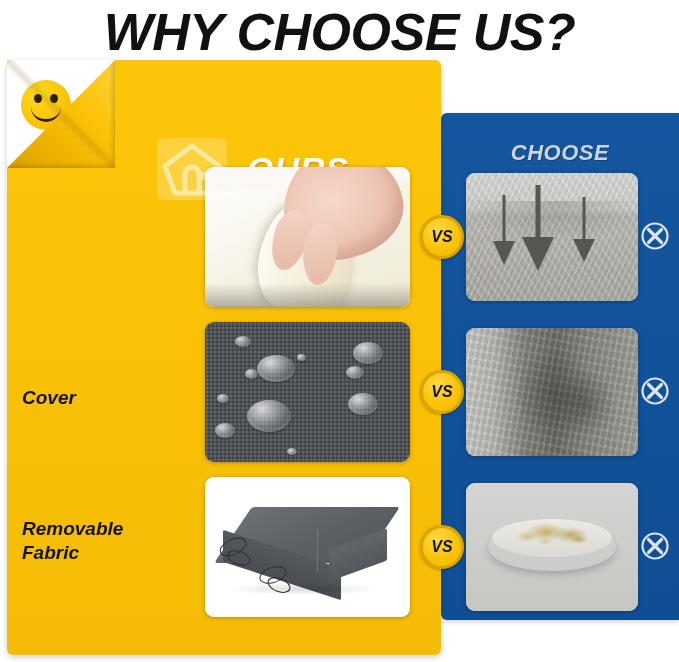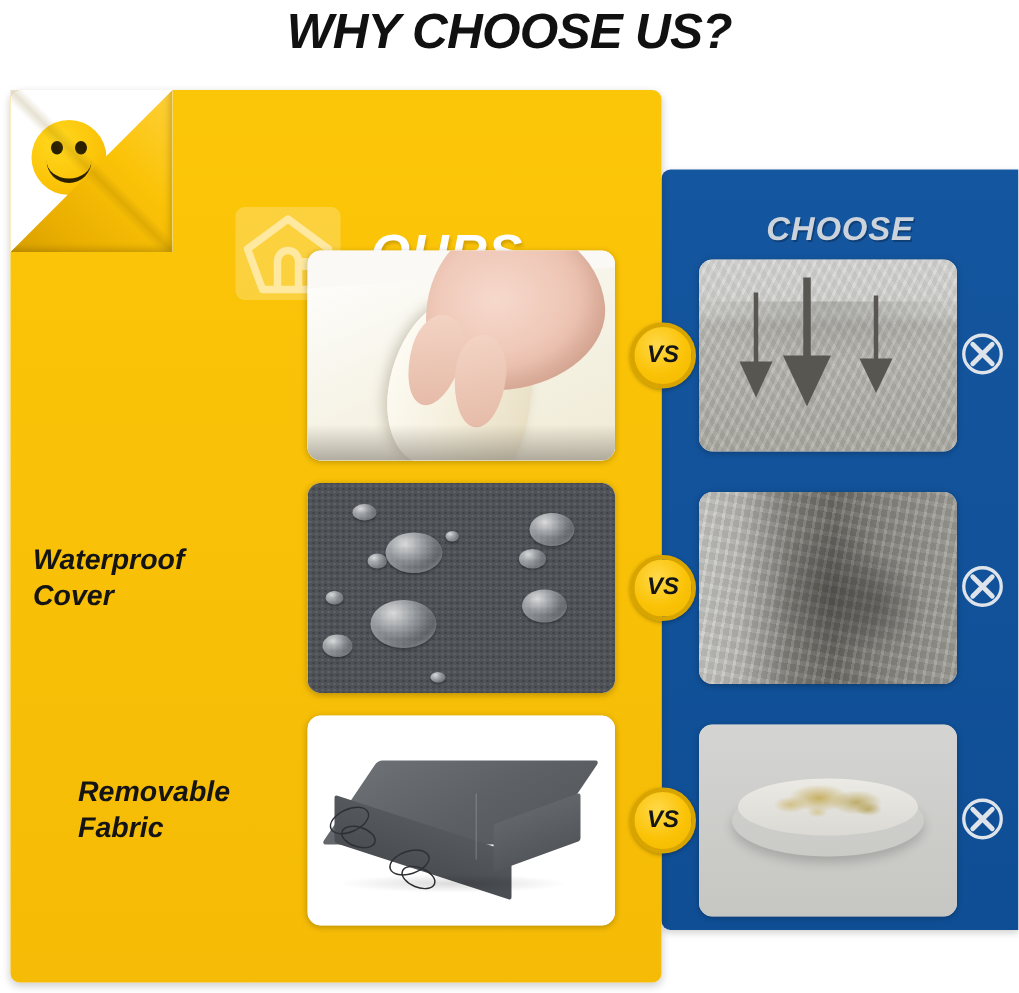--- a/index.html
+++ b/index.html
@@ -9,21 +9,21 @@
     font-family:"Liberation Sans","DejaVu Sans",sans-serif;
     overflow:hidden;
     position:relative;
   }
   #stage{position:relative;width:679px;height:662px;overflow:hidden;}
 
   
   .title{
     position:absolute;left:0;top:2px;width:679px;
     text-align:center;
-    font-size:33px;
+    font-size:52px;
     font-weight:bold;
     font-style:italic;
     letter-spacing:-0.5px;
     color:#111111;
     font-family:"Liberation Sans","DejaVu Sans",sans-serif;
   }
 
   
   .panel-others{
     position:absolute;
@@ -106,21 +106,21 @@
   .row.r2{top:320px;}
   .row.r3{top:475px;}
 
   .feature-label{
     position:absolute;left:22px;width:175px;
     font-size:19px;font-weight:bold;font-style:italic;
     color:#141414;line-height:1.28;
   }
   .row.r1 .feature-label{top:42px;}
   .row.r2 .feature-label{top:42px;}
-  .row.r3 .feature-label{top:42px;margin-left:30px;}
+  .row.r3 .feature-label{top:42px;}
 
   .card{
     position:absolute;
     border-radius:9px;
     overflow:hidden;
     box-shadow:0 1px 4px rgba(0,0,0,.25);
   }
   .card.ours-card{left:205px;top:2px;width:205px;height:140px;background:#fff;}
   .card.others-card{left:466px;top:8px;width:172px;height:128px;background:#cfcfcf;}
 
@@ -333,21 +333,21 @@
     <div class="deny">
       <svg width="30" height="30" viewBox="0 0 30 30" aria-hidden="true">
         <circle cx="15" cy="15" r="12.5" fill="none" stroke="#dfe4ea" stroke-width="2.2"></circle>
         <path d="M8.5 8.5 L21.5 21.5 M21.5 8.5 L8.5 21.5" stroke="#dfe4ea" stroke-width="3.2" stroke-linecap="round"></path>
       </svg>
     </div>
   </div>
 
   <div class="row r2">
     <div class="feature-label">
-      <span>Waterproof</span><br>
+      <br>
       <span>Cover</span>
     </div>
 
     <div class="card ours-card">
       <div class="wp">
         <div class="weave"></div>
         <div class="drop" style="left:42px;top:78px;width:44px;height:32px;"></div>
         <div class="drop" style="left:52px;top:33px;width:38px;height:27px;"></div>
         <div class="drop" style="left:10px;top:101px;width:20px;height:15px;"></div>
         <div class="drop" style="left:30px;top:14px;width:16px;height:11px;"></div>

